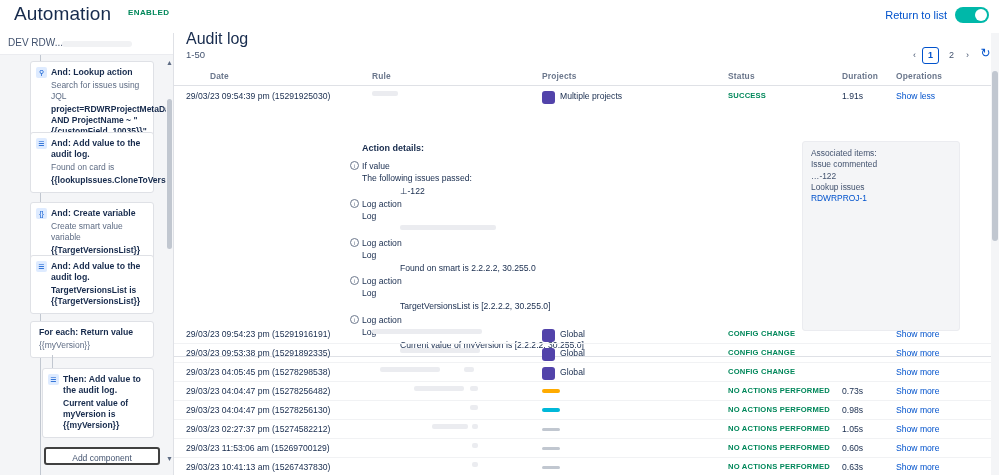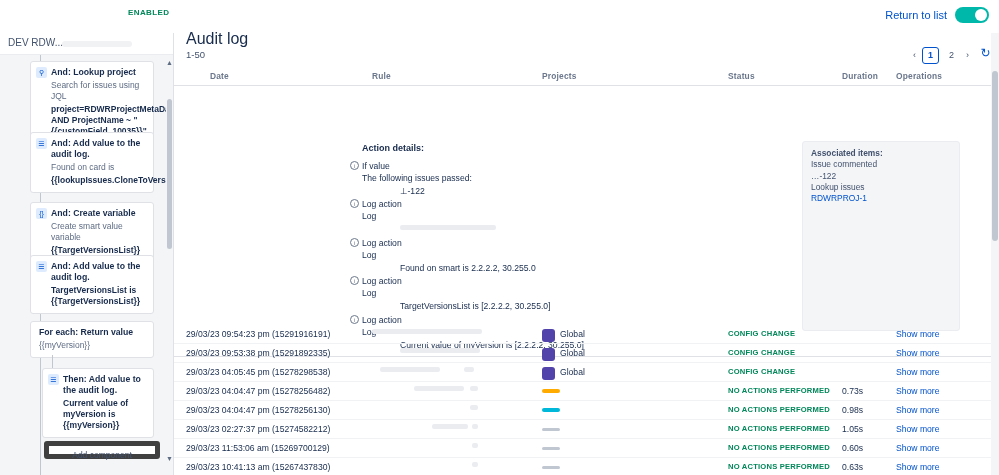--- a/index.html
+++ b/index.html
@@ -89,22 +89,22 @@
   .rule-card .bold { font-weight: 700; color: #172b4d; }
   .rule-ico {
     position: absolute; left: 5px; top: 5px; width: 11px; height: 11px;
     border-radius: 2px; background: #deebff; color: #0052cc;
     font-size: 7px; line-height: 11px; text-align: center;
   }
   .connector {
     position: absolute; left: 40px; width: 1px; background: #c1c7d0;
   }
   .add-component {
-    position: absolute; left: 44px; bottom: 16px; width: 116px; height: 18px;
-    background: #fff; border: 5px solid #404040; border-radius: 3px;
+    position: absolute; left: 44px; bottom: 10px; width: 116px; height: 18px;
+    background: #fff; border: 2px solid #404040; border-radius: 3px;
     font-size: 8.5px; color: #42526e; line-height: 18px; text-align: center;
     cursor: pointer;
   }
 
   
   .content { position: absolute; left: 174px; top: 33px; width: 825px; height: 442px; background: #fff; }
   .audit-title {
     position: absolute; left: 12px; top: -3px; font-size: 16px; font-weight: 500; color: #172b4d;
   }
   .audit-range {
@@ -179,55 +179,56 @@
   .step .st { font-weight: 400; }
   .step .sl2 { display: block; margin-top: 2px; color: #172b4d; }
   .step .sl3 { display: block; margin-top: 3px; margin-left: 38px; color: #172b4d; }
   .step-ghost { position: absolute; height: 5px; background: #ebecf0; border-radius: 2px; }
 
   .assoc {
     position: absolute; left: 628px; top: 36px; width: 158px; min-height: 190px;
     background: #f4f5f7; border: 1px solid #ebecf0; border-radius: 3px;
     padding: 6px 8px; font-size: 8.4px; color: #42526e; line-height: 1.35;
   }
-  .assoc .hd { font-weight: 700; color: #42526e; }
+  .assoc .hd { font-weight: 400; color: #42526e; }
   .assoc .lnk { color: #0052cc; cursor: pointer; }
 
   
   .page-scroll-track {
     position: absolute; right: 0; top: 33px; width: 8px; height: 442px; background: #f4f5f7;
   }
   .page-scroll-thumb {
     position: absolute; right: 1px; top: 38px; width: 6px; height: 170px;
     background: #c1c7d0; border-radius: 3px; cursor: pointer;
   }
 </style>
 </head>
 <body>
 
 <div id="app">
 
   <div class="topbar">
+    <div class="app-title">Automation</div>
     <div class="enabled-badge">ENABLED</div>
     <div class="return-link">Return to list</div>
     <div class="toggle"></div>
   </div>
 
   <div class="left-panel">
     <div class="left-head">
       <div class="left-head-text">DEV RDW...</div>
       <div class="left-head-ghost"></div>
     </div>
 
     <div class="rule-scroll">
       <div class="connector" style="top:0px;height:440px;"></div>
 
       <div class="rule-card" style="top:6px;">
         <span class="rule-ico">⚲</span>
-        <span class="ttl">And: Lookup project</span>
+        <span class="ttl">And: Lookup action</span>
         <span class="sub">Search for issues using JQL</span>
         <span class="sub bold">project=RDWRProjectMetaData AND ProjectName ~ "{{customField_10035}}"</span>
       </div>
 
       <div class="rule-card" style="top:77px;">
         <span class="rule-ico">☰</span>
         <span class="ttl">And: Add value to the audit log.</span>
         <span class="sub">Found on card is</span>
         <span class="sub bold">{{lookupIssues.CloneToVersions}}</span>
       </div>
@@ -281,20 +282,29 @@
 
     <div class="thead">
       <span class="c-date">Date</span>
       <span class="c-rule">Rule</span>
       <span class="c-proj">Projects</span>
       <span class="c-stat">Status</span>
       <span class="c-dur">Duration</span>
       <span class="c-ops">Operations</span>
     </div>
 
+    <div class="row" style="top:53px;border-bottom:none;">
+      <div class="date">29/03/23 09:54:39 pm (15291925030)</div>
+      <div class="ghost" style="left:198px;width:26px;"></div>
+      <div class="proj-ico" style="background:#5243aa;"></div>
+      <div class="proj">Multiple projects</div>
+      <div class="stat success">SUCCESS</div>
+      <div class="dur">1.91s</div>
+      <div class="ops">Show less</div>
+    </div>
 
     <div class="details">
       <div class="details-label">Action details:</div>
 
       <div class="step" style="top:56px;">
         <span class="sico">i</span>
         <span class="st">If value</span>
         <span class="sl2">The following issues passed:</span>
         <span class="sl3">⊥-122</span>
       </div>

